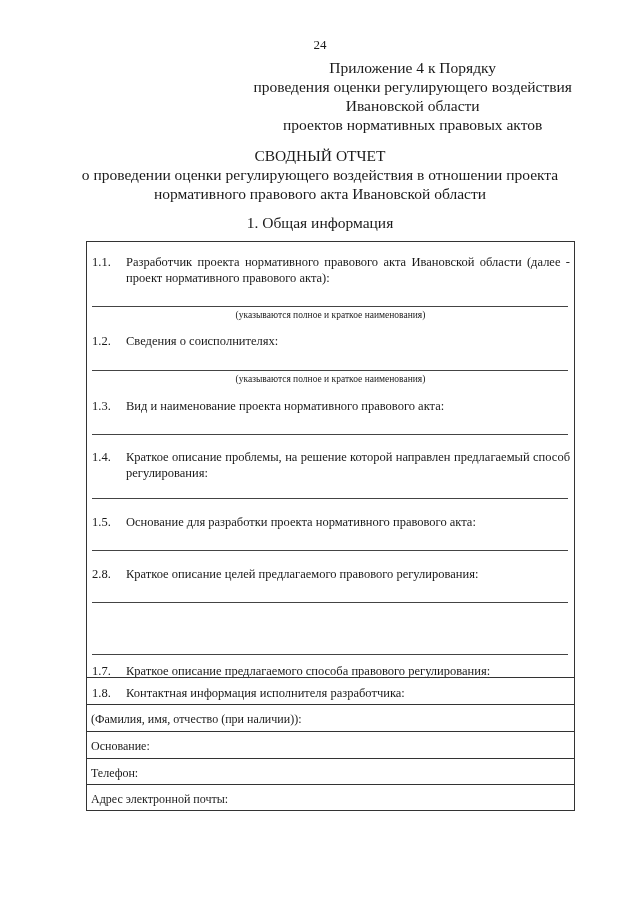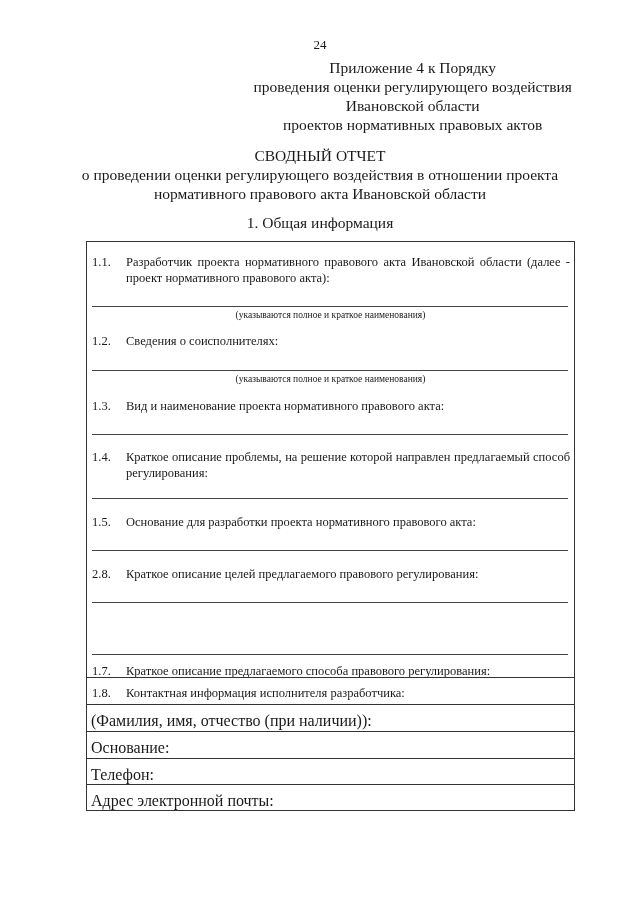--- a/index.html
+++ b/index.html
@@ -17,21 +17,21 @@
     left: 86px; top: 241px; width: 489px; height: 570px;
     border: 1px solid #333; box-sizing: border-box;
   }
   .item { position: absolute; left: 5px; right: 4px; font-size: 12.5px; line-height: 16px; }
   .item .num { position: absolute; left: 0; }
   .item .txt { position: absolute; left: 34px; right: 0; text-align: justify; }
   .uline { position: absolute; left: 5px; right: 6px; height: 0; border-top: 1px solid #444; }
   .hint { position: absolute; left: 0; right: 0; text-align: center; font-size: 9.5px; }
 
   .row-sep { position: absolute; left: 0; right: 0; height: 0; border-top: 1px solid #333; }
-  .contact { position: absolute; left: 4px; font-size: 16px; }
+  .contact { position: absolute; left: 4px; font-size: 12px; }
 </style>
 </head>
 <body>
 
 <div class="abs page-number">24</div>
 
 <div class="abs appendix">
   <div>Приложение 4 к Порядку</div>
   <div>проведения оценки регулирующего воздействия</div>
   <div>Ивановской области</div>

